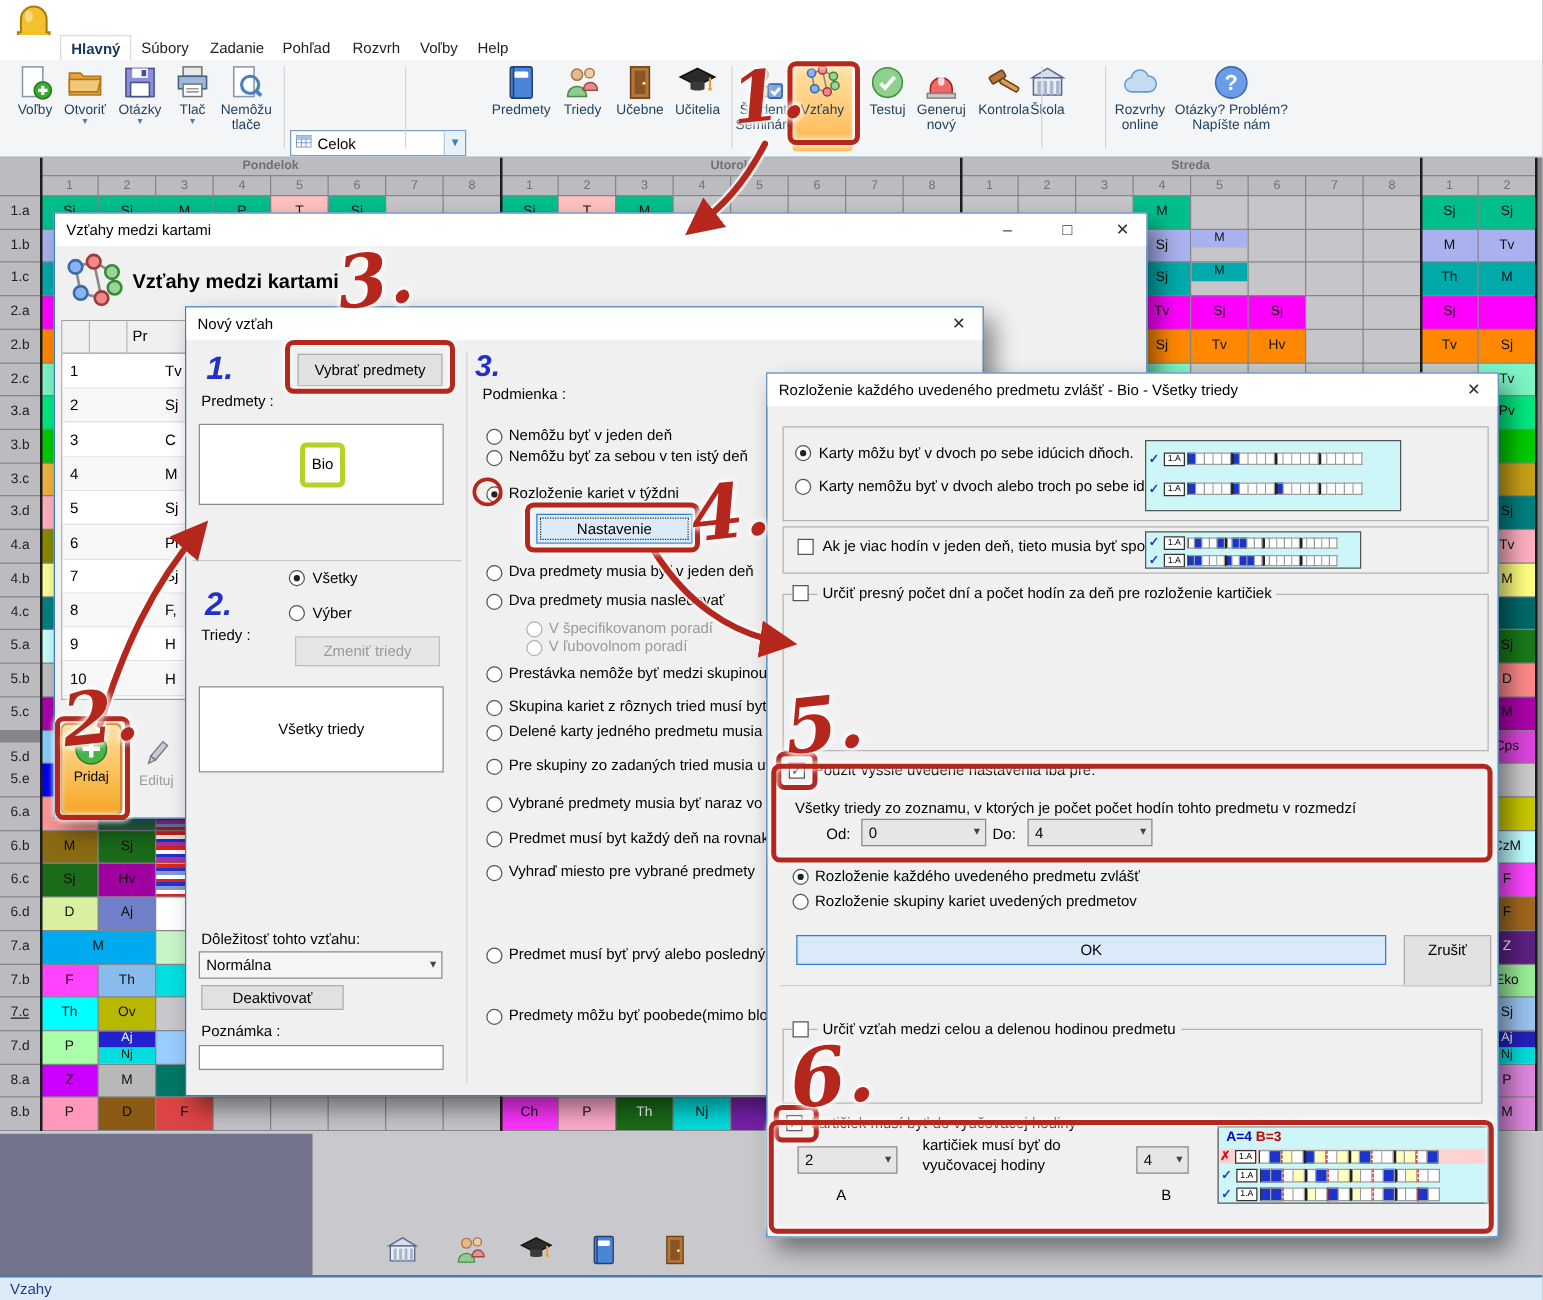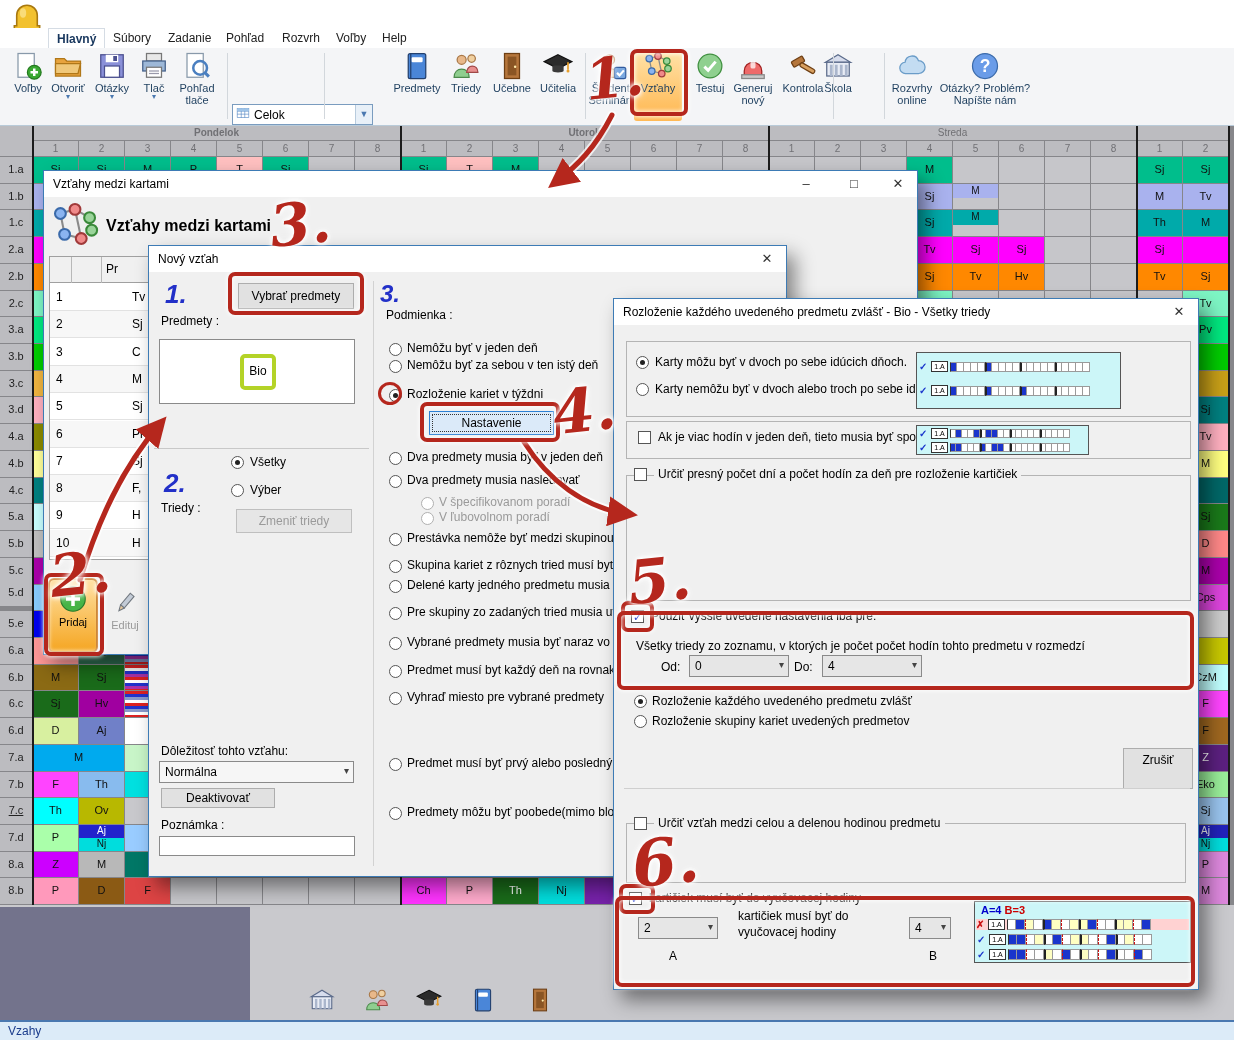--- a/index.html
+++ b/index.html
@@ -135,21 +135,21 @@
         </svg></span>
       <div>Tlač</div>
       <div class="rb-drop">▾</div>
     </div>
     <div class="rb-btn" style="left: 169px; width: 56px; height: 70px;">
       <span class="ic"><svg viewBox="0 0 24 24">
           <rect x="4" y="2" width="13" height="19" fill="#fff" stroke="#8899aa"></rect>
           <circle cx="14.5" cy="13.5" r="5.5" fill="none" stroke="#4a7fc0" stroke-width="2"></circle>
           <line x1="18.5" y1="17.5" x2="21.5" y2="20.5" stroke="#4a7fc0" stroke-width="2.4"></line>
         </svg></span>
-      <div>Pohľad tlače</div>
+      <div>Nemôžu tlače</div>
     </div>
     <div class="rb-btn" style="left: 390px; width: 54px; height: 70px;">
       <span class="ic"><svg viewBox="0 0 24 24">
           <rect x="5" y="2" width="14" height="20" rx="1.5" fill="#4a86d8" stroke="#23406e"></rect>
           <rect x="7.5" y="5" width="9" height="4" rx="1" fill="#fff"></rect>
           <line x1="7" y1="22" x2="7" y2="2" stroke="#23406e"></line>
         </svg></span>
       <div>Predmety</div>
     </div>
     <div class="rb-btn" style="left: 444px; width: 44px; height: 70px;">
@@ -272,21 +272,21 @@
     <div class="tt-cell tt-head" style="left: 355px; top: 15px; width: 45px; height: 15px; line-height: 15px;">8</div>
     <div class="tt-cell tt-head" style="left: 401px; top: 0px; width: 367px; height: 14px; line-height: 14px; font-weight: bold;">Utorok</div>
     <div class="tt-cell tt-head" style="left: 401px; top: 15px; width: 45px; height: 15px; line-height: 15px;">1</div>
     <div class="tt-cell tt-head" style="left: 447px; top: 15px; width: 45px; height: 15px; line-height: 15px;">2</div>
     <div class="tt-cell tt-head" style="left: 493px; top: 15px; width: 45px; height: 15px; line-height: 15px;">3</div>
     <div class="tt-cell tt-head" style="left: 539px; top: 15px; width: 45px; height: 15px; line-height: 15px;">4</div>
     <div class="tt-cell tt-head" style="left: 585px; top: 15px; width: 45px; height: 15px; line-height: 15px;">5</div>
     <div class="tt-cell tt-head" style="left: 631px; top: 15px; width: 45px; height: 15px; line-height: 15px;">6</div>
     <div class="tt-cell tt-head" style="left: 677px; top: 15px; width: 45px; height: 15px; line-height: 15px;">7</div>
     <div class="tt-cell tt-head" style="left: 723px; top: 15px; width: 45px; height: 15px; line-height: 15px;">8</div>
-    <div class="tt-cell tt-head" style="left: 769px; top: 0px; width: 367px; height: 14px; line-height: 14px; font-weight: normal;">Streda</div>
+    <div class="tt-cell tt-head" style="left: 769px; top: 0px; width: 367px; height: 14px; line-height: 14px; font-weight: bold;">Streda</div>
     <div class="tt-cell tt-head" style="left: 769px; top: 15px; width: 45px; height: 15px; line-height: 15px;">1</div>
     <div class="tt-cell tt-head" style="left: 815px; top: 15px; width: 45px; height: 15px; line-height: 15px;">2</div>
     <div class="tt-cell tt-head" style="left: 861px; top: 15px; width: 45px; height: 15px; line-height: 15px;">3</div>
     <div class="tt-cell tt-head" style="left: 907px; top: 15px; width: 45px; height: 15px; line-height: 15px;">4</div>
     <div class="tt-cell tt-head" style="left: 953px; top: 15px; width: 45px; height: 15px; line-height: 15px;">5</div>
     <div class="tt-cell tt-head" style="left: 999px; top: 15px; width: 45px; height: 15px; line-height: 15px;">6</div>
     <div class="tt-cell tt-head" style="left: 1045px; top: 15px; width: 45px; height: 15px; line-height: 15px;">7</div>
     <div class="tt-cell tt-head" style="left: 1091px; top: 15px; width: 45px; height: 15px; line-height: 15px;">8</div>
     <div class="tt-cell tt-head" style="left: 1137px; top: 0px; width: 91px; height: 14px; font-weight: bold;"></div>
     <div class="tt-cell tt-head" style="left: 1137px; top: 15px; width: 45px; height: 15px; line-height: 15px;">1</div>
@@ -720,21 +720,21 @@
     <div class="tt-cell " style="left: 769px; top: 431.8px; width: 45px; height: 25.72px; background: rgb(198, 198, 202);"></div>
     <div class="tt-cell " style="left: 815px; top: 431.8px; width: 45px; height: 25.72px; background: rgb(198, 198, 202);"></div>
     <div class="tt-cell " style="left: 861px; top: 431.8px; width: 45px; height: 25.72px; background: rgb(198, 198, 202);"></div>
     <div class="tt-cell " style="left: 907px; top: 431.8px; width: 45px; height: 25.72px; background: rgb(198, 198, 202);"></div>
     <div class="tt-cell " style="left: 953px; top: 431.8px; width: 45px; height: 25.72px; background: rgb(198, 198, 202);"></div>
     <div class="tt-cell " style="left: 999px; top: 431.8px; width: 45px; height: 25.72px; background: rgb(198, 198, 202);"></div>
     <div class="tt-cell " style="left: 1045px; top: 431.8px; width: 45px; height: 25.72px; background: rgb(198, 198, 202);"></div>
     <div class="tt-cell " style="left: 1091px; top: 431.8px; width: 45px; height: 25.72px; background: rgb(198, 198, 202);"></div>
     <div class="tt-cell " style="left: 1137px; top: 431.8px; width: 45px; height: 25.72px; background: rgb(198, 198, 202);"></div>
     <div class="tt-cell " style="left: 1183px; top: 431.8px; width: 45px; height: 25.72px; background: rgb(170, 0, 170); line-height: 25.72px;">M</div>
-    <div class="tt-cell tt-label" style="left: 0px; top: 454px; width: 32px; height: 25.72px; line-height: 25.72px;">5.d</div>
+    <div class="tt-cell tt-label" style="left: 0px; top: 468px; width: 32px; height: 25.72px; line-height: 25.72px;">5.d</div>
     <div class="tt-cell " style="left: 33px; top: 458.52px; width: 45px; height: 25.72px; background: rgb(136, 204, 255);"></div>
     <div class="tt-cell " style="left: 79px; top: 458.52px; width: 45px; height: 25.72px; background: rgb(198, 198, 202);"></div>
     <div class="tt-cell " style="left: 125px; top: 458.52px; width: 45px; height: 25.72px; background: rgb(198, 198, 202);"></div>
     <div class="tt-cell " style="left: 171px; top: 458.52px; width: 45px; height: 25.72px; background: rgb(198, 198, 202);"></div>
     <div class="tt-cell " style="left: 217px; top: 458.52px; width: 45px; height: 25.72px; background: rgb(198, 198, 202);"></div>
     <div class="tt-cell " style="left: 263px; top: 458.52px; width: 45px; height: 25.72px; background: rgb(198, 198, 202);"></div>
     <div class="tt-cell " style="left: 309px; top: 458.52px; width: 45px; height: 25.72px; background: rgb(198, 198, 202);"></div>
     <div class="tt-cell " style="left: 355px; top: 458.52px; width: 45px; height: 25.72px; background: rgb(198, 198, 202);"></div>
     <div class="tt-cell " style="left: 401px; top: 458.52px; width: 45px; height: 25.72px; background: rgb(198, 198, 202);"></div>
     <div class="tt-cell " style="left: 447px; top: 458.52px; width: 45px; height: 25.72px; background: rgb(198, 198, 202);"></div>
@@ -1204,20 +1204,23 @@
   <div class="abs" style="left:5px;top:202px;width:215px;height:1px;background:#c8c8c8;"></div>
   <div class="bluestep" style="left:15px;top:222px;font-size:26px;">2.</div>
   <div class="rad sel" style="left:82px;top:210px;"></div>
   <div class="lbl" style="left:101px;top:209px;">Všetky</div>
   <div class="rad" style="left:82px;top:238px;"></div>
   <div class="lbl" style="left:101px;top:237px;">Výber</div>
   <div class="lbl" style="left:12px;top:255px;">Triedy :</div>
   <div class="btn disabled" style="left:87px;top:263px;width:116px;height:24px;">
     <span>Zmeniť triedy</span>
   </div>
+  <div class="sunkenbox" style="left:10px;top:303px;width:196px;height:69px;text-align:center;padding-top:26px;">
+    <span>Všetky triedy</span>
+  </div>
 
   <div class="lbl" style="left:12px;top:498px;">Dôležitosť tohto vzťahu:</div>
   <div class="combo" style="left:10px;top:515px;width:195px;height:22px;background:#f6f6f6;">
     <span>Normálna</span>
     <span class="chev2">▾</span>
   </div>
   <div class="btn" style="left:12px;top:542px;width:114px;height:20px;padding-top:2px;">
     <span>Deaktivovať</span>
   </div>
   <div class="lbl" style="left:12px;top:572px;">Poznámka :</div>
@@ -1402,20 +1405,23 @@
   <div class="combo" style="left:208px;top:356px;width:100px;height:22px;">
     <span>4</span>
     <span class="chev2">▾</span>
   </div>
 
   <div class="rad sel" style="left:20px;top:396px;"></div>
   <div class="lbl" style="left:38px;top:395px;">Rozloženie každého uvedeného predmetu zvlášť</div>
   <div class="rad" style="left:20px;top:416px;"></div>
   <div class="lbl" style="left:38px;top:415px;">Rozloženie skupiny kariet uvedených predmetov</div>
 
+  <div class="btn primary" style="left:23px;top:449px;width:472px;height:24px;">
+    <span>OK</span>
+  </div>
   <div class="btn" style="left:509px;top:449px;width:70px;height:41px;">
     <span>Zrušiť</span>
   </div>
   <div class="abs" style="left:10px;top:489px;width:566px;height:1px;background:#cfcfcf;"></div>
 
   <div class="groupbox" style="left:12px;top:524px;width:560px;height:60px;"></div>
   <div class="chk" style="left:20px;top:518px;background:#fff;"></div>
   <div class="lbl" style="left:40px;top:517px;background:#f0f0f0;padding:0 4px;">Určiť vzťah medzi celou a delenou hodinou predmetu</div>
 
   <div class="chk" style="left:15px;top:593px;">✓</div>

